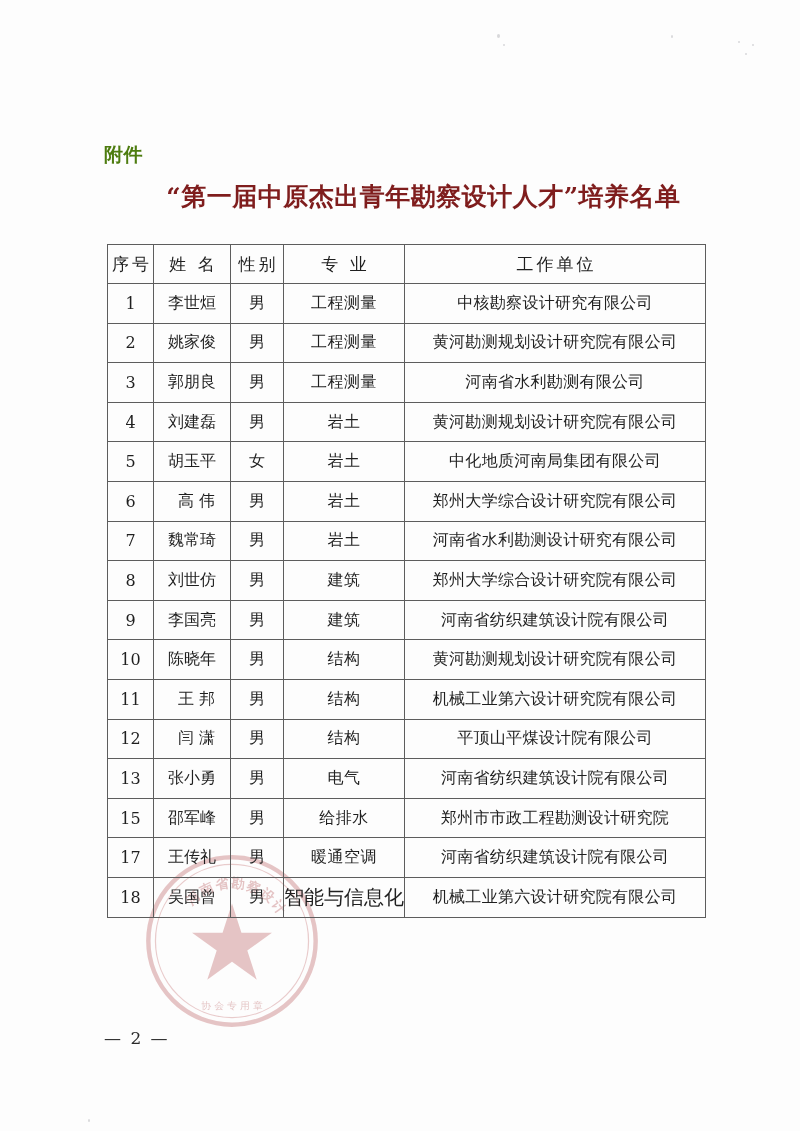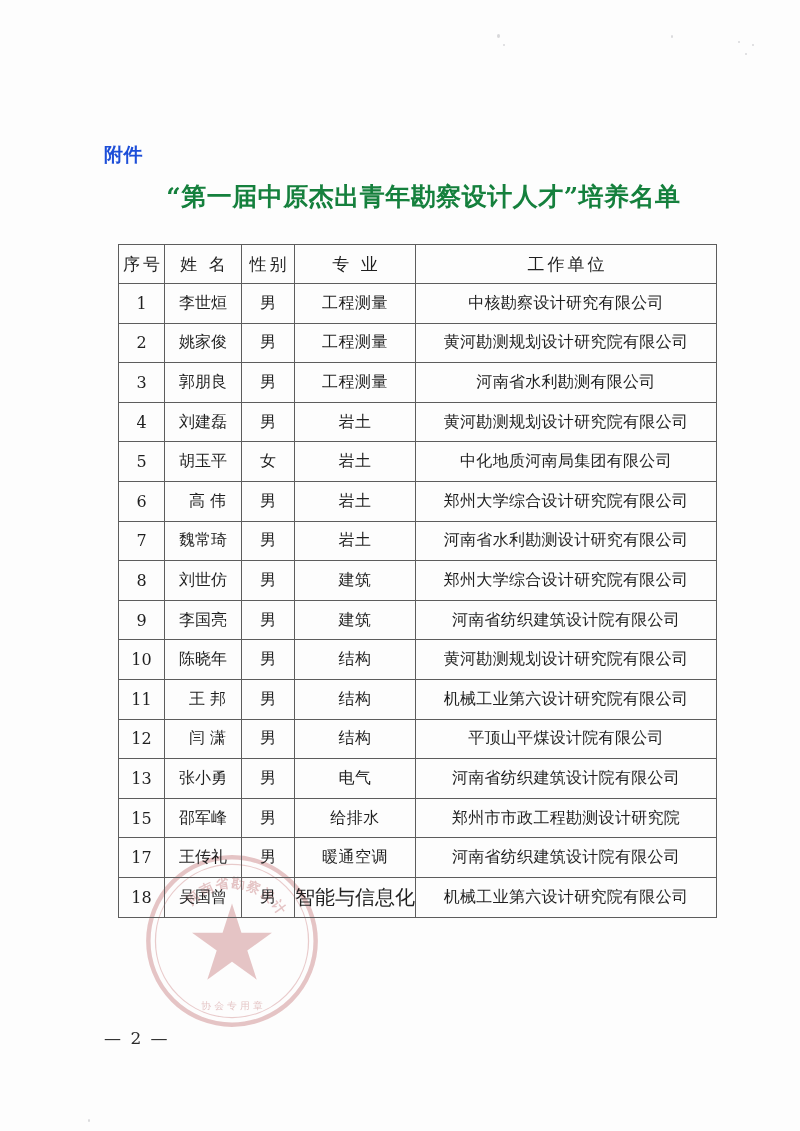--- a/index.html
+++ b/index.html
@@ -35,56 +35,56 @@
   
   #attach-label {
     position: absolute;
     left: 104px;
     top: 141px;
     font-size: 19px;
     line-height: 26px;
     letter-spacing: .5px;
     font-family: "DejaVu Sans", "Liberation Sans", sans-serif;
     font-weight: 600;
-    color: #1d4ed8;
+    color: #4d7c0f;
   }
 
   
   #doc-title {
     position: absolute;
     left: 7px;
     right: 0;
     top: 180px;
     text-align: center;
     padding-left: 40px;
     font-size: 25px;
     line-height: 34px;
     font-weight: 700;
     letter-spacing: .5px;
     font-family: "DejaVu Serif", "Liberation Serif", serif;
-    color: #15803d;
+    color: #7f1d1d;
     white-space: nowrap;
   }
 
   
   #seal {
     position: absolute;
     left: 143px;
     top: 852px;
     width: 178px;
     height: 178px;
     z-index: 1;
     opacity: .30;
     pointer-events: none;
   }
 
   
   #roster-table-wrap {
     position: absolute;
-    left: 118px;
+    left: 107px;
     top: 244px;
     width: 593px;
     z-index: 3;
   }
   table.roster {
     width: 593px;
     border-collapse: collapse;
     table-layout: fixed;
     background: transparent;
   }

